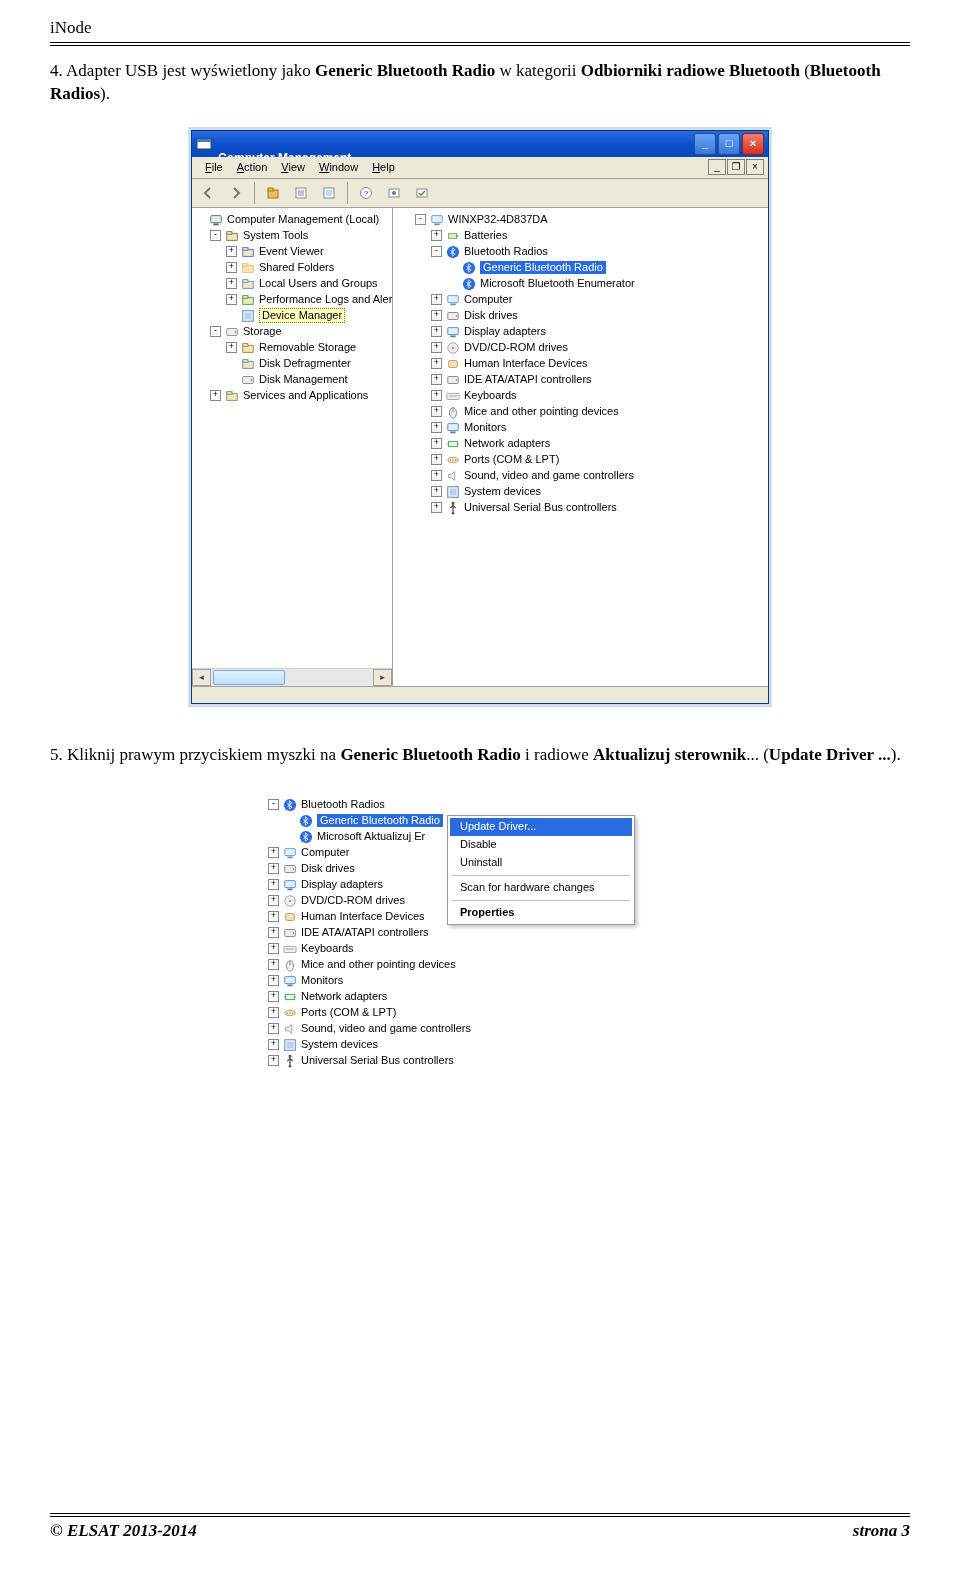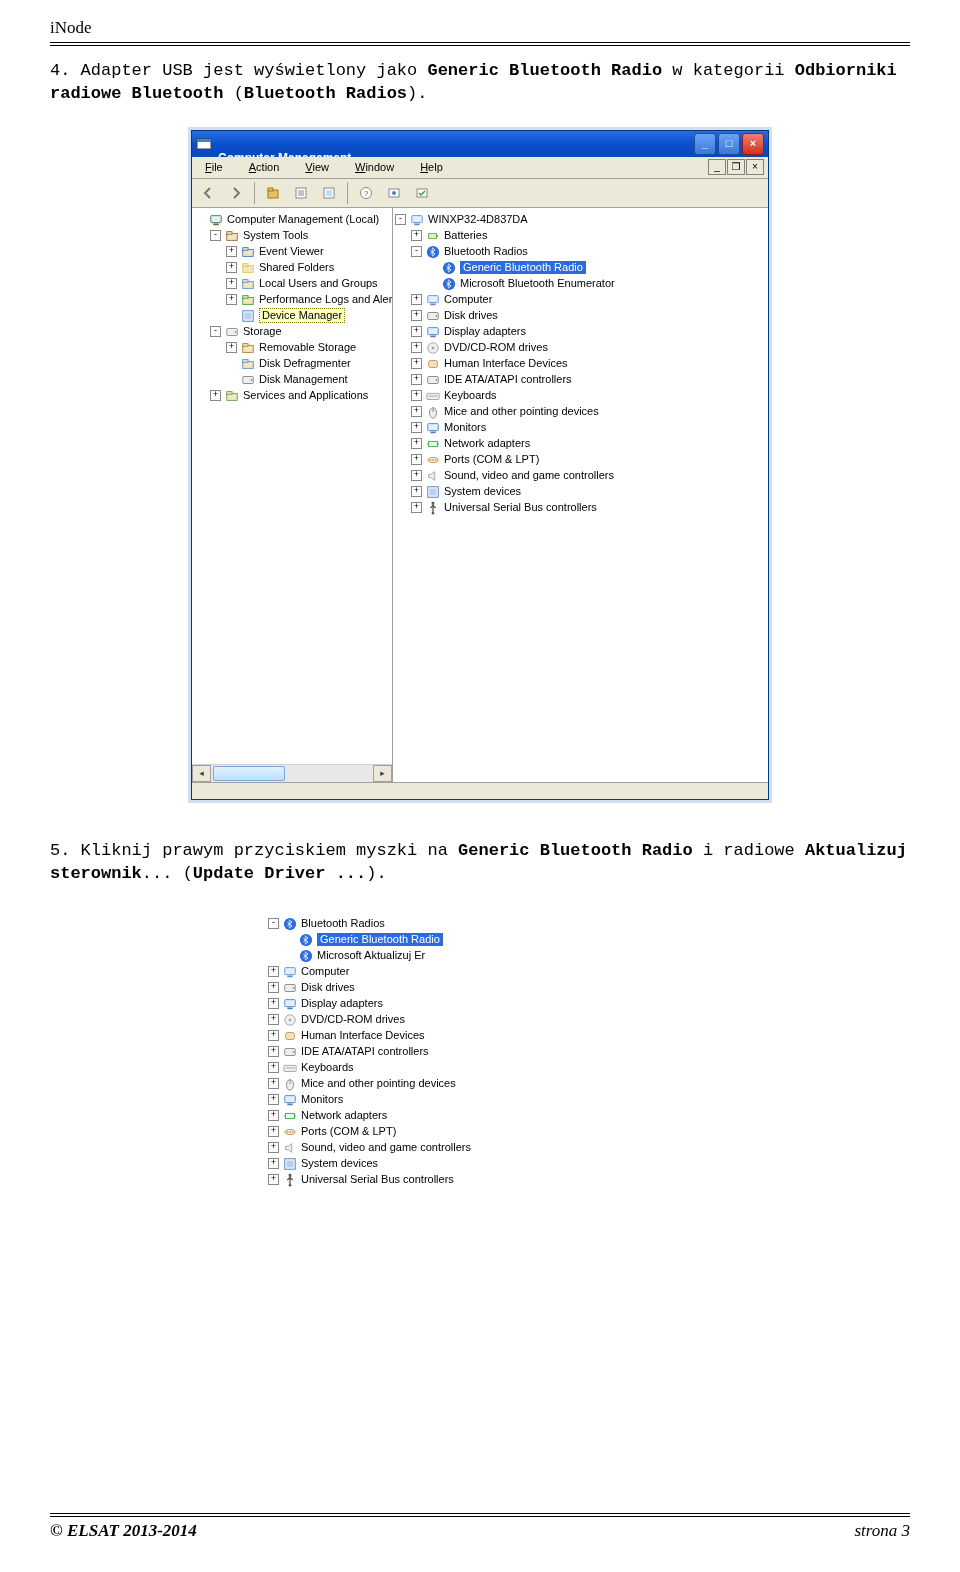--- a/index.html
+++ b/index.html
@@ -19,21 +19,20 @@
   .header {
     font-size: 17px;
     padding-bottom: 2px;
   }
   hr.top1 { border: none; border-top: 1px solid #000; margin: 2px 0 0 0; }
   hr.top2 { border: none; border-top: 1px solid #000; margin: 2px 0 14px 0; }
   .para {
     font-size: 17px;
     line-height: 1.35;
     margin-bottom: 24px;
-    font-family: Liberation Mono, monospace;
   }
   .bold { font-weight: bold; }
   .center-wrap {
     display: flex;
     justify-content: center;
   }
 
   
   .cm-window {
     width: 576px;
@@ -75,21 +74,21 @@
   .cm-winbtn.close {
     background: linear-gradient(to bottom,#f08070,#d03020);
     border-color:#902010;
   }
   .cm-menubar {
     height: 21px;
     background: #ece9d8;
     border-bottom: 1px solid #a0a0a0;
     display: flex; align-items: center;
     padding: 0 6px;
-    gap: 12px;
+    gap: 0;
     position: relative;
   }
   .cm-menu-item {
     padding: 2px 7px;
   }
   .cm-menu-item u { text-decoration: underline; }
   .cm-mdi-btns {
     position: absolute; right: 4px; top: 2px;
     display: flex; gap: 1px;
   }
@@ -112,21 +111,22 @@
     width: 22px; height: 22px;
     border: 1px solid transparent;
     display:flex;align-items:center;justify-content:center;
     color:#555;
   }
   .cm-tool svg { width: 14px; height: 14px; }
   .cm-tool.sep { width:1px; height:22px; background:#a0a0a0; border:none; margin:0 2px;}
   .cm-body {
     display: flex;
     background: #fff;
-    height: 574px;
+    height: 478px;
+    gap: 20px;
   }
   .cm-left {
     width: 200px;
     border-right: 1px solid #a0a0a0;
     overflow: hidden;
     position: relative;
     background:#fff;
     display:flex;
     flex-direction:column;
   }
@@ -235,21 +235,21 @@
 
   
   .footer {
     position: absolute;
     bottom: 31px;
     left: 50px; right: 50px;
     font-size: 17px;
     font-style: italic;
     font-weight: bold;
   }
-  .footer .fr { float: right; font-style: italic; font-weight: normal; }
+  .footer .fr { float: right; font-style: italic; font-weight: bold; }
   hr.bot1 { border:none; border-top:1px solid #000; margin:0 0 2px 0;}
   hr.bot2 { border:none; border-top:1px solid #000; margin:0 0 4px 0;}
 </style>
 </head>
 <body>
 
 <div class="page">
 
   <div class="header">
     <span>iNode</span>
@@ -895,20 +895,29 @@
             <span class="ticon">
               <svg viewBox="0 0 16 16">
                 <path d="M8 2 L8 14 M8 5 L5 8 M8 5 L11 8" stroke="#555" stroke-width="1.5" fill="none"></path>
                 <circle cx="8" cy="14" r="1.5" fill="#555"></circle>
                 <rect x="6.5" y="1" width="3" height="3" fill="#555"></rect>
               </svg>
             </span>
             <span class="tlabel">Universal Serial Bus controllers</span>
           </div>
         </div>
+      <div class="ctx-menu" id="ctx-menu">
+          <div class="mi sel">Update Driver...</div>
+          <div class="mi">Disable</div>
+          <div class="mi">Uninstall</div>
+          <hr>
+          <div class="mi">Scan for hardware changes</div>
+          <hr>
+          <div class="mi bold">Properties</div>
+        </div>
     </div>
   </div>
 
   <div class="footer">
     <hr class="bot1">
     <hr class="bot2">
     <span>© ELSAT 2013-2014</span>
     <span class="fr">strona 3</span>
   </div>
 

